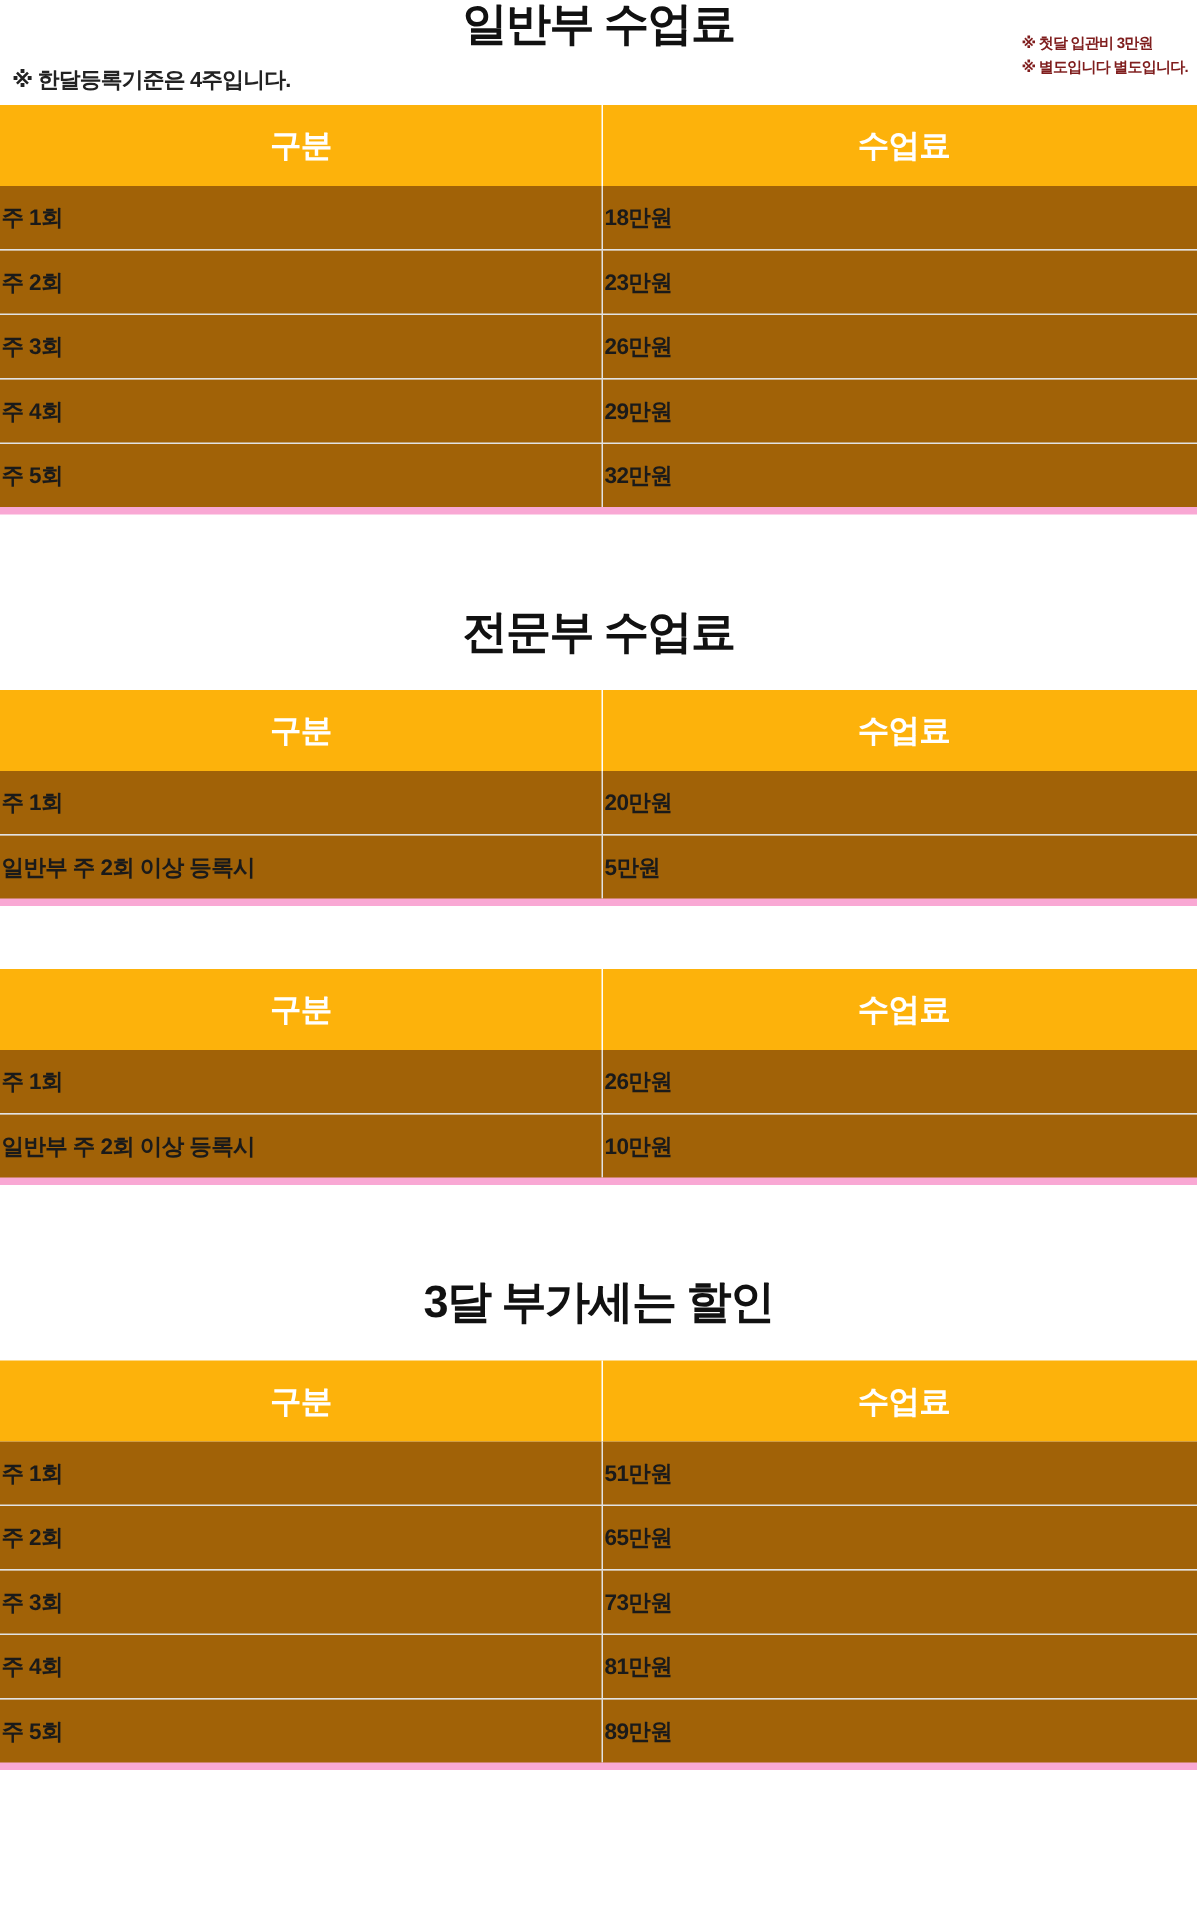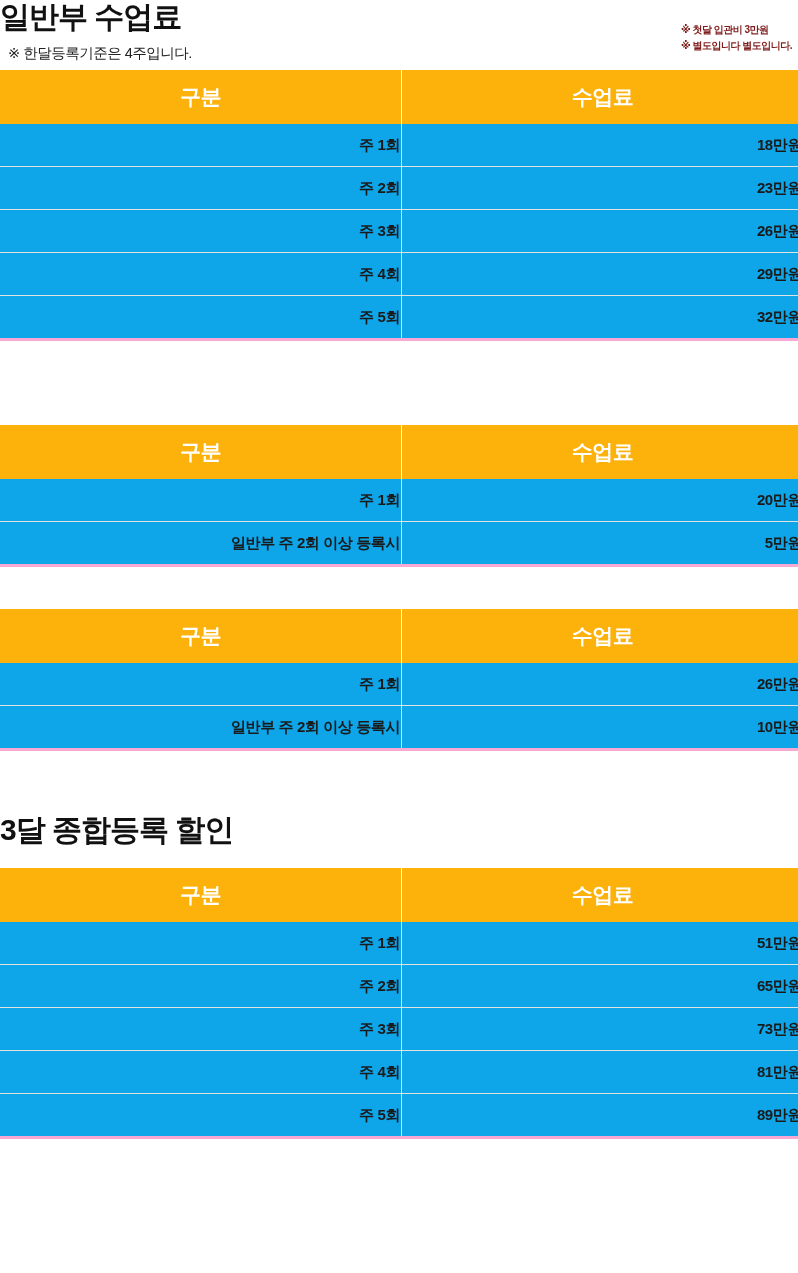--- a/index.html
+++ b/index.html
@@ -15,34 +15,35 @@
     position: relative;
     overflow: hidden;
   }
   .page {
     width: 798px;
     position: relative;
   }
 
   
   .section-title {
+    text-align: center;
     font-size: 30px;
     font-weight: bold;
     letter-spacing: -1px;
     color: #111111;
     line-height: 1.1;
   }
 
   
   .note-left {
     position: absolute;
     left: 8px;
     top: 44px;
     font-size: 14.5px;
-    font-weight: normal;
+    font-weight: bold;
     color: #222222;
     letter-spacing: -0.5px;
   }
   .note-right {
     position: absolute;
     right: 6px;
     top: 22px;
     font-size: 10px;
     font-weight: bold;
     color: #7f1d1d;
@@ -66,31 +67,31 @@
     letter-spacing: -0.5px;
     border: none;
   }
   table.fee th.col-left { width: 399px; }
   table.fee th.col-right { width: 399px; }
   table.fee th.col-left { border-right: 1px solid #ffffff; }
   table.fee td {
     height: 40px;
     font-size: 15px;
     font-weight: bold;
-    text-align: right;
+    text-align: left;
     color: #1a1a1a;
     letter-spacing: -0.4px;
     border-bottom: 1px solid #e2e2e2;
-    background: #0ea5e9;
+    background: #a16207;
   }
   table.fee td.cell-left {
     border-right: 1px solid #e2e2e2;
   }
   table.fee tr:last-child td {
-    border-bottom: 3px solid #f9a8d4;
+    border-bottom: 5px solid #f9a8d4;
   }
 
   
   .gap-a { height: 62px; }
   .gap-b { height: 22px; }
   .gap-c { height: 22px; }
   .gap-d { height: 20px; }
   .gap-e { height: 62px; }
   .gap-f { height: 22px; }
 
@@ -145,20 +146,21 @@
       </tr>
       <tr>
         <td class="cell-left">주 5회</td>
         <td class="cell-right">32만원</td>
       </tr>
     </tbody>
   </table>
 
   <div class="gap-a"></div>
 
+  <div class="section-title">전문부 수업료</div>
   <div class="gap-b"></div>
 
   <table class="fee">
     <thead>
       <tr>
         <th class="col-left">구분</th>
         <th class="col-right">수업료</th>
       </tr>
     </thead>
     <tbody>
@@ -191,21 +193,21 @@
       </tr>
       <tr>
         <td class="cell-left">일반부 주 2회 이상 등록시</td>
         <td class="cell-right">10만원</td>
       </tr>
     </tbody>
   </table>
 
   <div class="gap-e"></div>
 
-  <div class="section-title">3달 종합등록 할인</div>
+  <div class="section-title">3달 부가세는 할인</div>
   <div class="gap-f"></div>
 
   <table class="fee">
     <thead>
       <tr>
         <th class="col-left">구분</th>
         <th class="col-right">수업료</th>
       </tr>
     </thead>
     <tbody>

